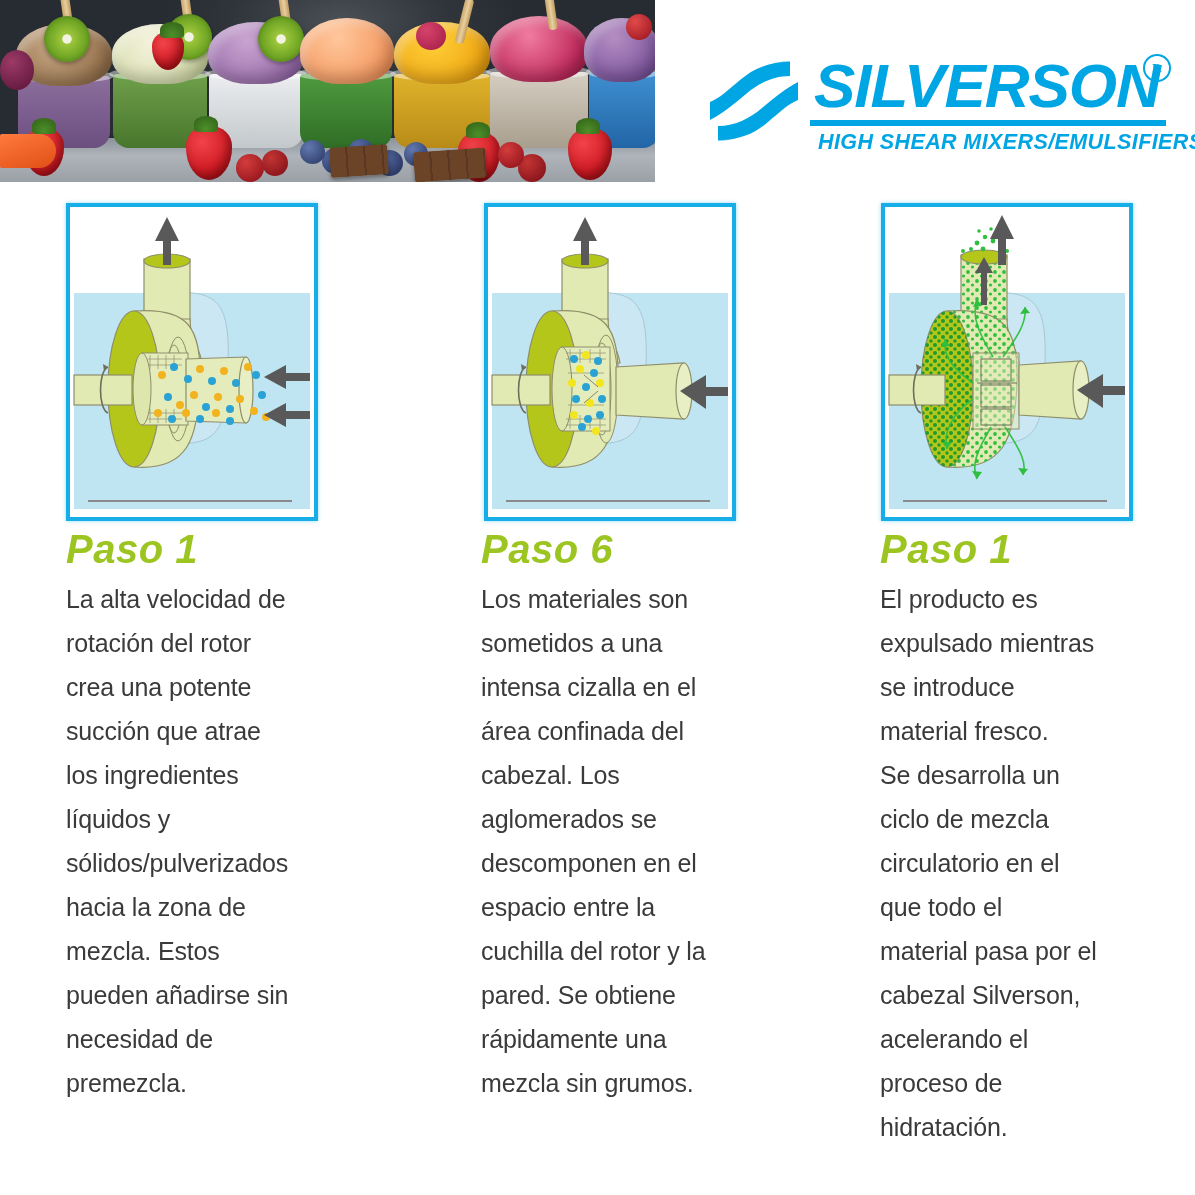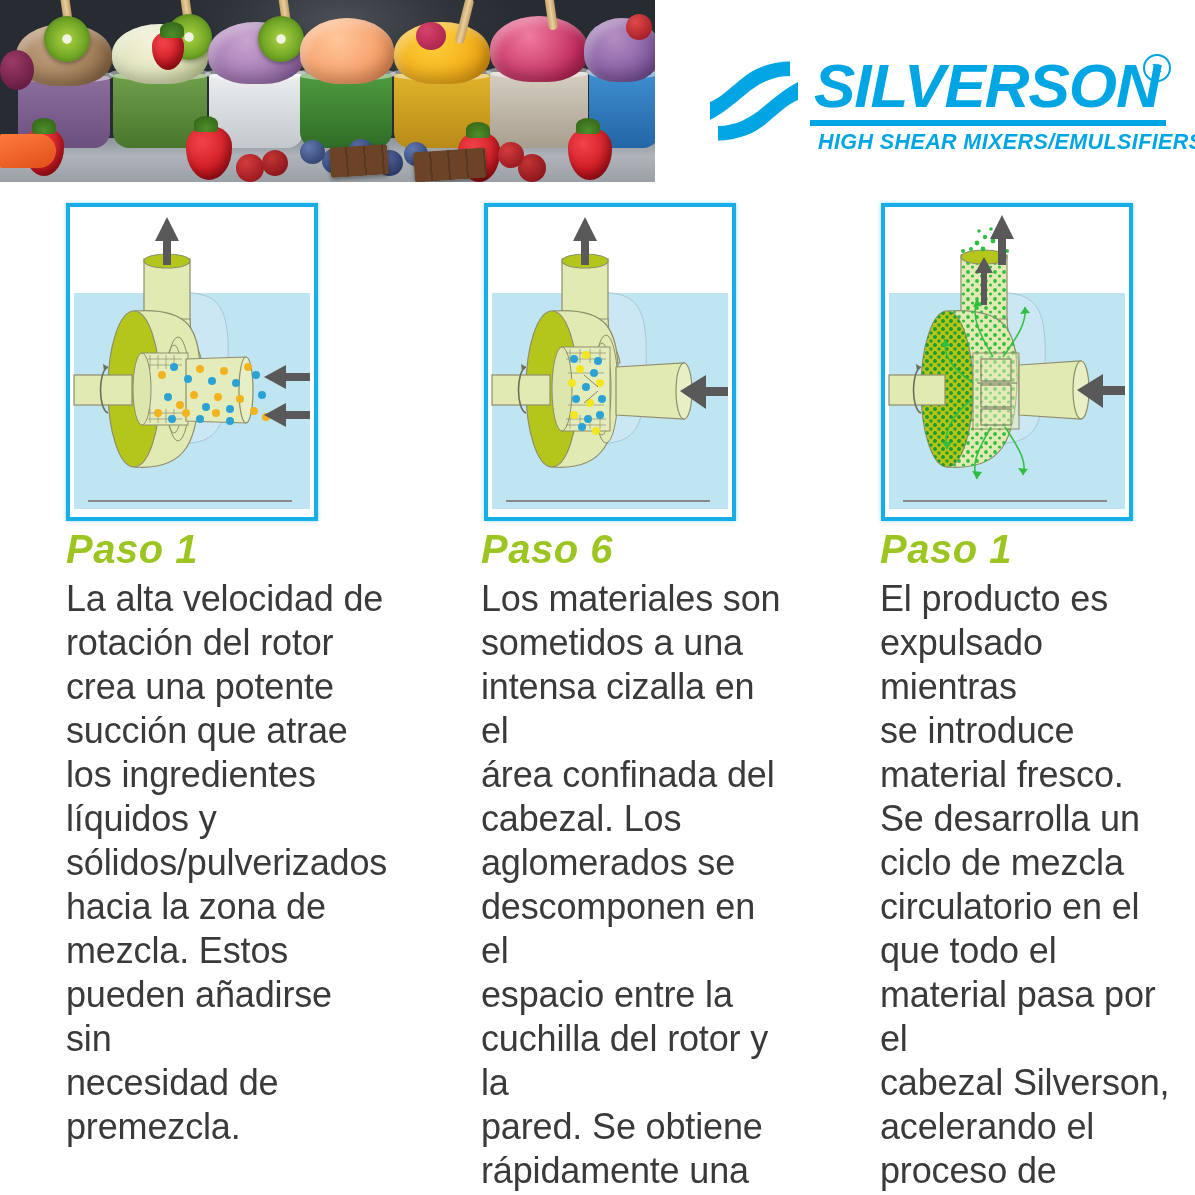--- a/index.html
+++ b/index.html
@@ -116,21 +116,21 @@
   .col.c2{left:481px;width:300px;}
   .col.c3{left:880px;width:300px;}
   .step-title{
     font-family:"Liberation Sans", sans-serif;
     font-weight:bold;font-style:italic;
     font-size:40px;color:#9dc522;
     margin:0 0 2px 0;line-height:52px;letter-spacing:.5px;
   }
   .step-body{
     font-family:"Liberation Sans", sans-serif;
-    font-size:36px;line-height:44px;color:#3a3a3a;
+    font-size:25px;line-height:44px;color:#3a3a3a;
     white-space:pre-line;margin:0;letter-spacing:-.15px;
   }
 </style>
 </head>
 <body>
 
 <div id="page">
 
   <div class="header">
 

